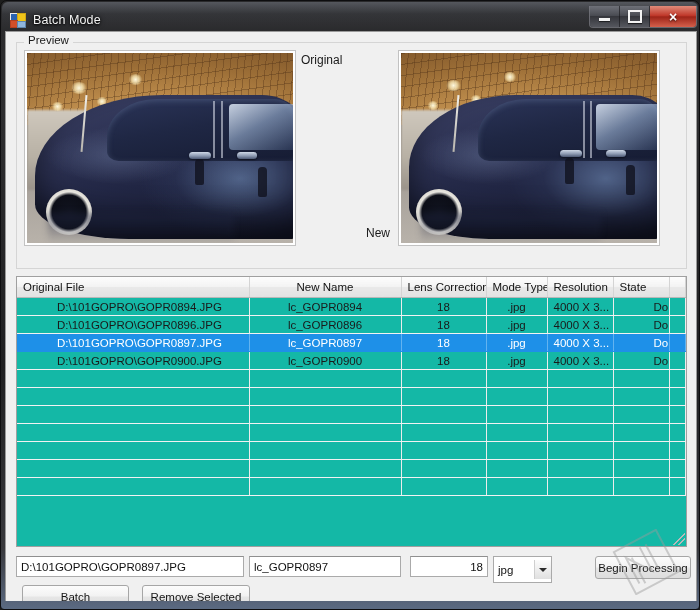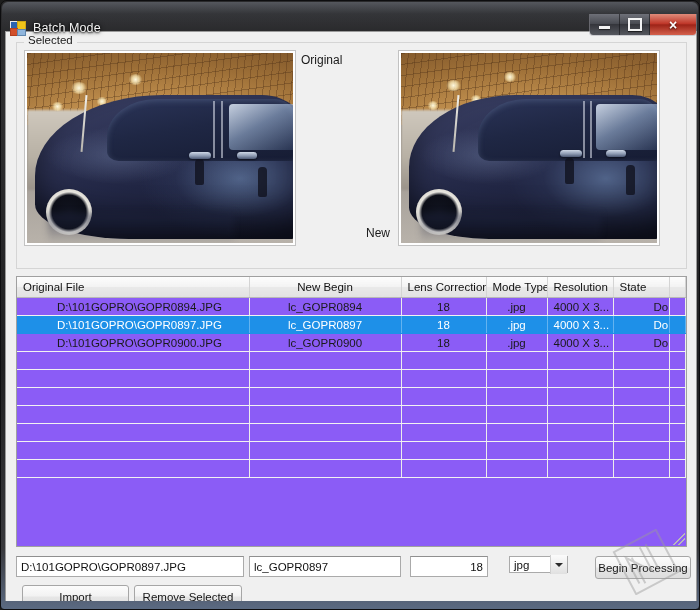--- a/index.html
+++ b/index.html
@@ -32,21 +32,21 @@
     left: 1px; top: 1px; right: 1px;
     height: 30px;
     border-radius: 6px 6px 0 0;
     background: linear-gradient(180deg, rgba(120,125,135,0.55) 0%, rgba(70,73,80,0.35) 40%, rgba(30,31,34,0.1) 100%);
     pointer-events: none;
   }
 
   
   .titlebar {
     position: absolute;
-    left: 0; top: 12px;
+    left: 0; top: 4px;
     width: 700px;
     height: 30px;
     display: flex;
     align-items: center;
     z-index: 5;
   }
   .app-icon {
     width: 16px; height: 16px;
     margin-left: 9px;
     position: relative;
@@ -250,21 +250,21 @@
     background: rgba(16,18,30,0.80);
     border-radius: 4px 4px 2px 2px;
     filter: blur(0.6px);
   }
 
   
   .grid {
     position: absolute;
     left: 10px; top: 244px;
     width: 671px; height: 271px;
-    background: #8b5cf6;
+    background: #14b8a6;
     border: 1px solid #a0a0a0;
     box-sizing: border-box;
     overflow: hidden;
   }
   table.dg {
     width: 100%;
     border-collapse: collapse;
     table-layout: fixed;
     font-size: 11.5px;
     color: #1a1a1a;
@@ -323,27 +323,26 @@
     font-family: "Liberation Sans", sans-serif;
     outline: none;
   }
   #fld-orig { left: 10px;  top: 524px; width: 228px; }
   #fld-new  { left: 243px; top: 524px; width: 152px; }
   #fld-lens { left: 404px; top: 524px; width: 78px; text-align: right; }
 
   .combo {
     position: absolute;
     left: 487px; top: 524px;
-    width: 59px; height: 17px;
+    width: 59px; height: 27px;
     box-sizing: border-box;
     background: #ffffff;
     border: 1px solid #aaaaaa;
     display: flex;
     align-items: center;
-    margin-left: 16px;
   }
   .combo-val {
     flex: 1;
     padding-left: 4px;
     font-size: 11.5px;
     color: #111;
   }
   .combo-arrow {
     width: 16px; height: 19px;
     display: flex; align-items: center; justify-content: center;
@@ -368,21 +367,21 @@
     font-size: 11.5px;
     color: #151515;
     display: flex;
     align-items: center;
     justify-content: center;
     font-family: "Liberation Sans", sans-serif;
     cursor: default;
     white-space: nowrap;
   }
   #btn-import   { left: 16px;  top: 553px; width: 107px; }
-  #btn-remove   { left: 128px; top: 553px; width: 108px; }
+  #btn-remove   { left: 136px; top: 553px; width: 108px; }
   #btn-begin    { left: 589px; top: 524px; width: 96px; }
 
   
   .watermark {
     position: absolute;
     right: 2px; top: 495px;
     width: 104px; height: 90px;
     pointer-events: none;
     z-index: 30;
     opacity: 0.45;
@@ -417,21 +416,21 @@
       </div>
       <div class="wbtn close">
         <span class="glyph-close">×</span>
       </div>
     </div>
   </div>
 
   <div class="client">
 
     <div class="groupbox"></div>
-    <div class="groupbox-title">Selected</div>
+    <div class="groupbox-title">Preview</div>
 
     <div class="pic-frame pic-left">
       <div class="photo">
         <div class="ph-ceiling"></div>
         <div class="ph-floor"></div>
         <div class="ph-wall-l"></div>
         <div class="lamp" style="left:16%;top:15%;width:18px;height:12px;"></div>
         <div class="lamp" style="left:38%;top:11%;width:15px;height:11px;"></div>
         <div class="lamp" style="left:9%;top:26%;width:13px;height:9px;"></div>
         <div class="lamp" style="left:26%;top:23%;width:12px;height:9px;"></div>
@@ -489,38 +488,47 @@
           <col style="width:152px">
           <col style="width:85px">
           <col style="width:61px">
           <col style="width:66px">
           <col style="width:56px">
           <col>
         </colgroup>
         <thead>
           <tr>
             <th>Original File</th>
-            <th class="c">New Begin</th>
+            <th class="c">New Name</th>
             <th class="c">Lens Correction</th>
             <th class="c">Mode Type</th>
             <th class="c">Resolution</th>
             <th>State</th>
             <th></th>
           </tr>
         </thead>
         <tbody>
             <tr>
               <td class="l">D:\101GOPRO\GOPR0894.JPG</td>
               <td class="c">lc_GOPR0894</td>
               <td class="c">18</td>
               <td class="c">.jpg</td>
               <td class="c">4000 X 3...</td>
               <td class="l">Done</td>
               <td></td>
             </tr>
+            <tr>
+              <td class="l">D:\101GOPRO\GOPR0896.JPG</td>
+              <td class="c">lc_GOPR0896</td>
+              <td class="c">18</td>
+              <td class="c">.jpg</td>
+              <td class="c">4000 X 3...</td>
+              <td class="l">Done</td>
+              <td></td>
+            </tr>
             <tr class="sel">
               <td class="l">D:\101GOPRO\GOPR0897.JPG</td>
               <td class="c">lc_GOPR0897</td>
               <td class="c">18</td>
               <td class="c">.jpg</td>
               <td class="c">4000 X 3...</td>
               <td class="l">Done</td>
               <td></td>
             </tr>
             <tr>
@@ -604,21 +612,21 @@
     <input class="txtbox" id="fld-new" value="lc_GOPR0897" style="">
     <input class="txtbox" id="fld-lens" value="18" style="">
 
     <div class="combo">
       <span class="combo-val">jpg</span>
       <span class="combo-arrow">
           <i></i>
         </span>
     </div>
 
-    <div class="btn" id="btn-import">Import</div>
+    <div class="btn" id="btn-import">Batch</div>
     <div class="btn" id="btn-remove">Remove Selected</div>
     <div class="btn" id="btn-begin">Begin Processing</div>
 
     <div class="watermark">
       <svg class="wm-logo" viewBox="0 0 100 100">
         <g transform="rotate(-28 50 50)" fill="none" stroke="#9b9b9b" stroke-width="3">
           <rect x="14" y="14" width="72" height="72"></rect>
           <path d="M26 74 L26 30 L52 66 L52 26"></path>
           <path d="M34 78 L34 34"></path>
           <path d="M62 70 L62 26"></path>

